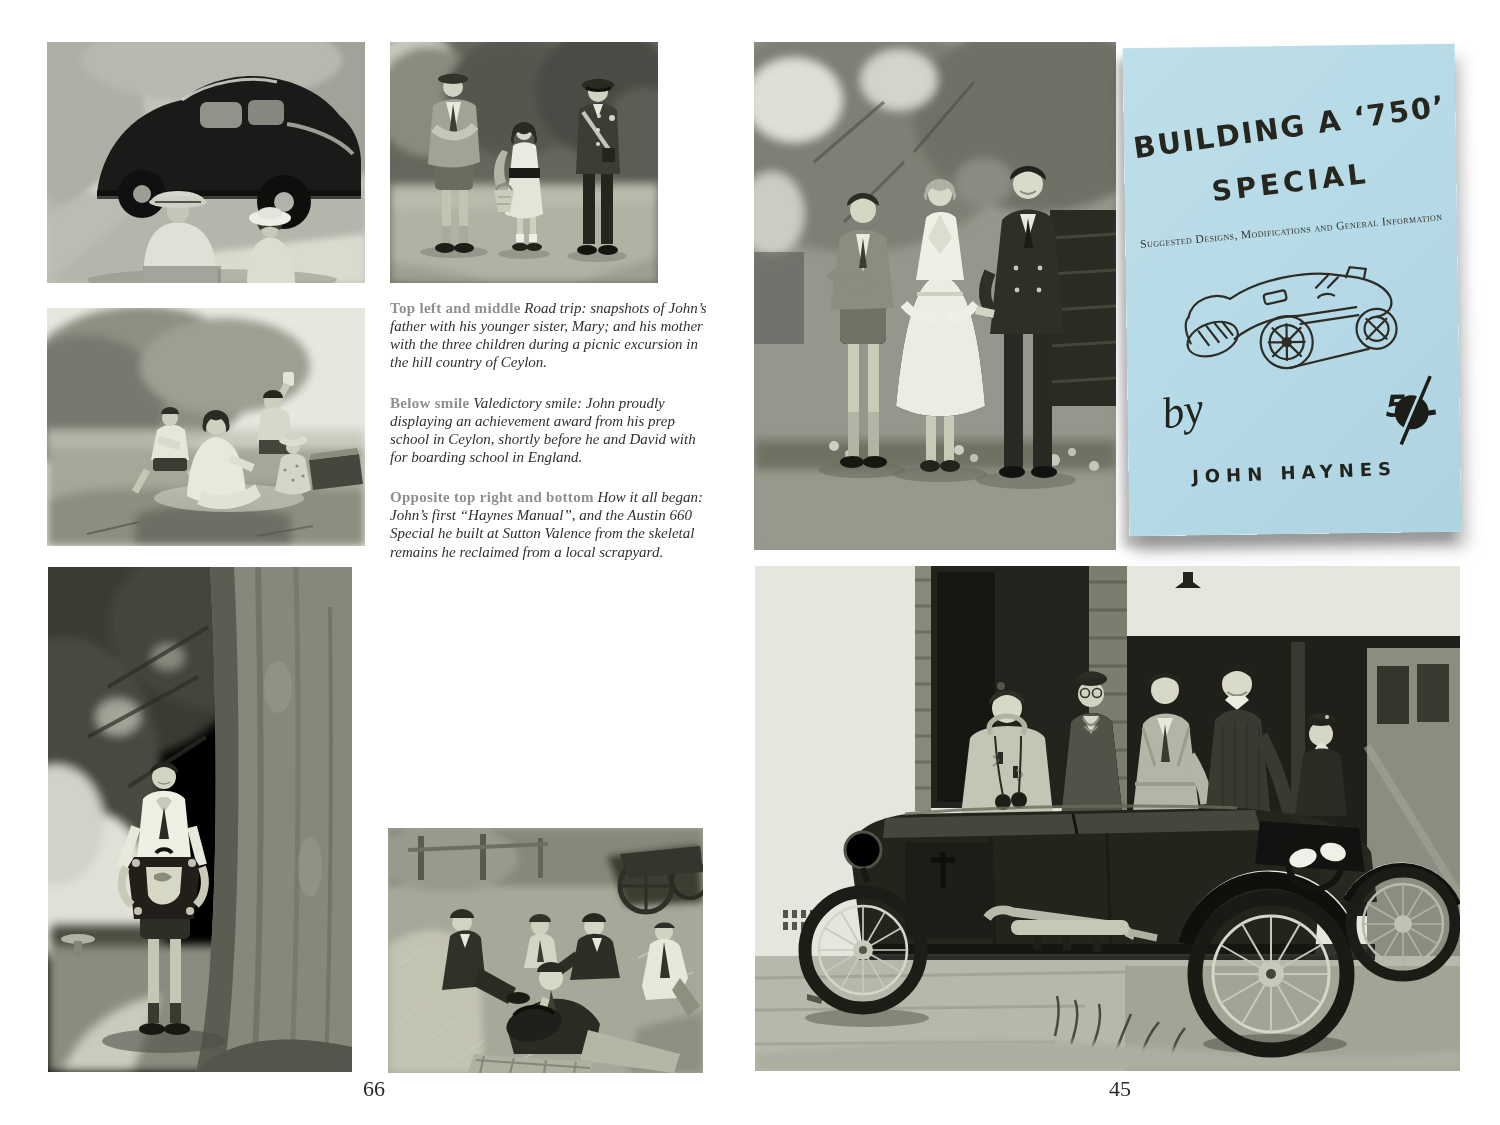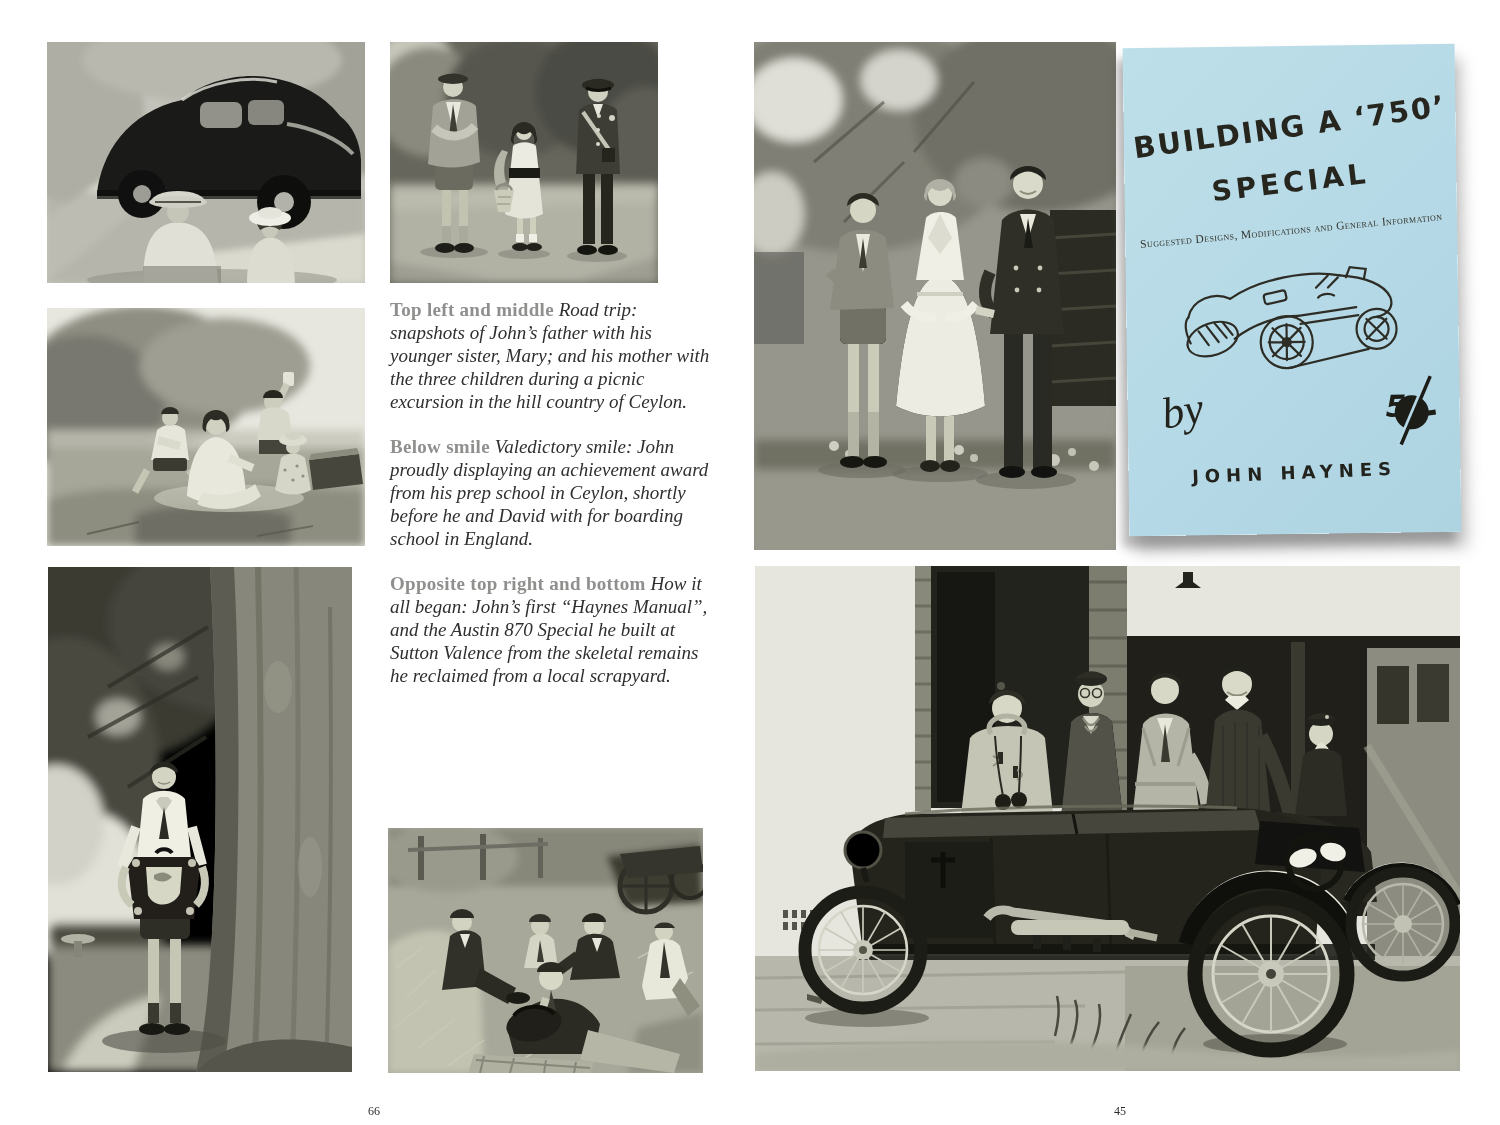--- a/index.html
+++ b/index.html
@@ -12,25 +12,25 @@
   .ph-roadtrip{left:47px;top:42px;width:318px;height:241px;}
   .ph-fancy{left:390px;top:42px;width:268px;height:241px;}
   .ph-hill{left:47px;top:308px;width:318px;height:238px;}
   .ph-award{left:48px;top:567px;width:304px;height:505px;}
   .ph-school{left:388px;top:828px;width:315px;height:245px;}
   .ph-reunion{left:754px;top:42px;width:362px;height:508px;}
   .ph-austin{left:755px;top:566px;width:705px;height:505px;}
 
   
   .captions{position:absolute;left:390px;top:299px;width:322px;color:#2f2f2f;}
-  .captions p{margin:0 0 22px 0;font-style:italic;font-size:19px;line-height:1.21;}
+  .captions p{margin:0 0 22px 0;font-style:italic;font-size:15px;line-height:1.21;}
   .captions .lead{font-style:normal;font-weight:bold;color:#8f8f8d;letter-spacing:.3px;}
 
-  .pagenum{position:absolute;font-size:12px;color:#2a2a2a;width:60px;text-align:center;
-           font-family:"Liberation Serif",serif;margin-top:28px;}
+  .pagenum{position:absolute;font-size:22px;color:#2a2a2a;width:60px;text-align:center;
+           font-family:"Liberation Serif",serif;}
   .pn-left{left:344px;top:1076px;}
   .pn-right{left:1090px;top:1076px;}
 
   
   .booklet{position:absolute;left:1126px;top:46px;width:332px;height:488px;
            background:linear-gradient(135deg,#bddfe9 0%,#b5d9e6 55%,#aed3e1 100%);
            transform:rotate(-0.8deg);transform-origin:50% 50%;
            box-shadow:-7px 11px 10px rgba(95,95,95,.38), 5px 15px 16px rgba(95,95,95,.42);}
   .bk-title1,.bk-title2{position:absolute;left:0;width:100%;text-align:center;color:#26261f;
            font-family:"DejaVu Sans",sans-serif;font-weight:bold;}
@@ -395,21 +395,21 @@
       <path d="M86,226 L206,234 L202,245 L80,245 Z" fill="#b0b0a0"></path>
       <path d="M96,228 L92,245 M126,230 L122,245 M158,232 L156,245 M188,234 L186,245" stroke="#86867a" stroke-width="2"></path>
       <path d="M88,232 L202,240" stroke="#86867a" stroke-width="2"></path>
     </g>
   </svg>
   </figure>
 
   <div class="captions">
     <p><span class="lead">Top left and middle</span> <span>Road trip: snapshots of John’s father with his younger sister, Mary; and his mother with the three children during a picnic excursion in the hill country of Ceylon.</span></p>
     <p><span class="lead">Below smile</span> <span>Valedictory smile: John proudly displaying an achievement award from his prep school in Ceylon, shortly before he and David with for boarding school in England.</span></p>
-    <p><span class="lead">Opposite top right and bottom</span> <span>How it all began: John’s first “Haynes Manual”, and the Austin 870 Special he built at Sutton Valence from the skeletal remains he reclaimed from a local scrapyard.</span></p>
+    <p><span class="lead">Opposite top right and bottom</span> <span>How it all began: John’s first “Haynes Manual”, and the Austin 660 Special he built at Sutton Valence from the skeletal remains he reclaimed from a local scrapyard.</span></p>
   </div>
 
   <figure class="photo ph-reunion">
   <svg viewBox="0 0 362 508">
     <defs>
           <filter id="b6" x="-20%" y="-20%" width="140%" height="140%">
             <feGaussianBlur stdDeviation="5"></feGaussianBlur>
           </filter>
         </defs>
     <rect width="362" height="508" fill="#96968c"></rect>

